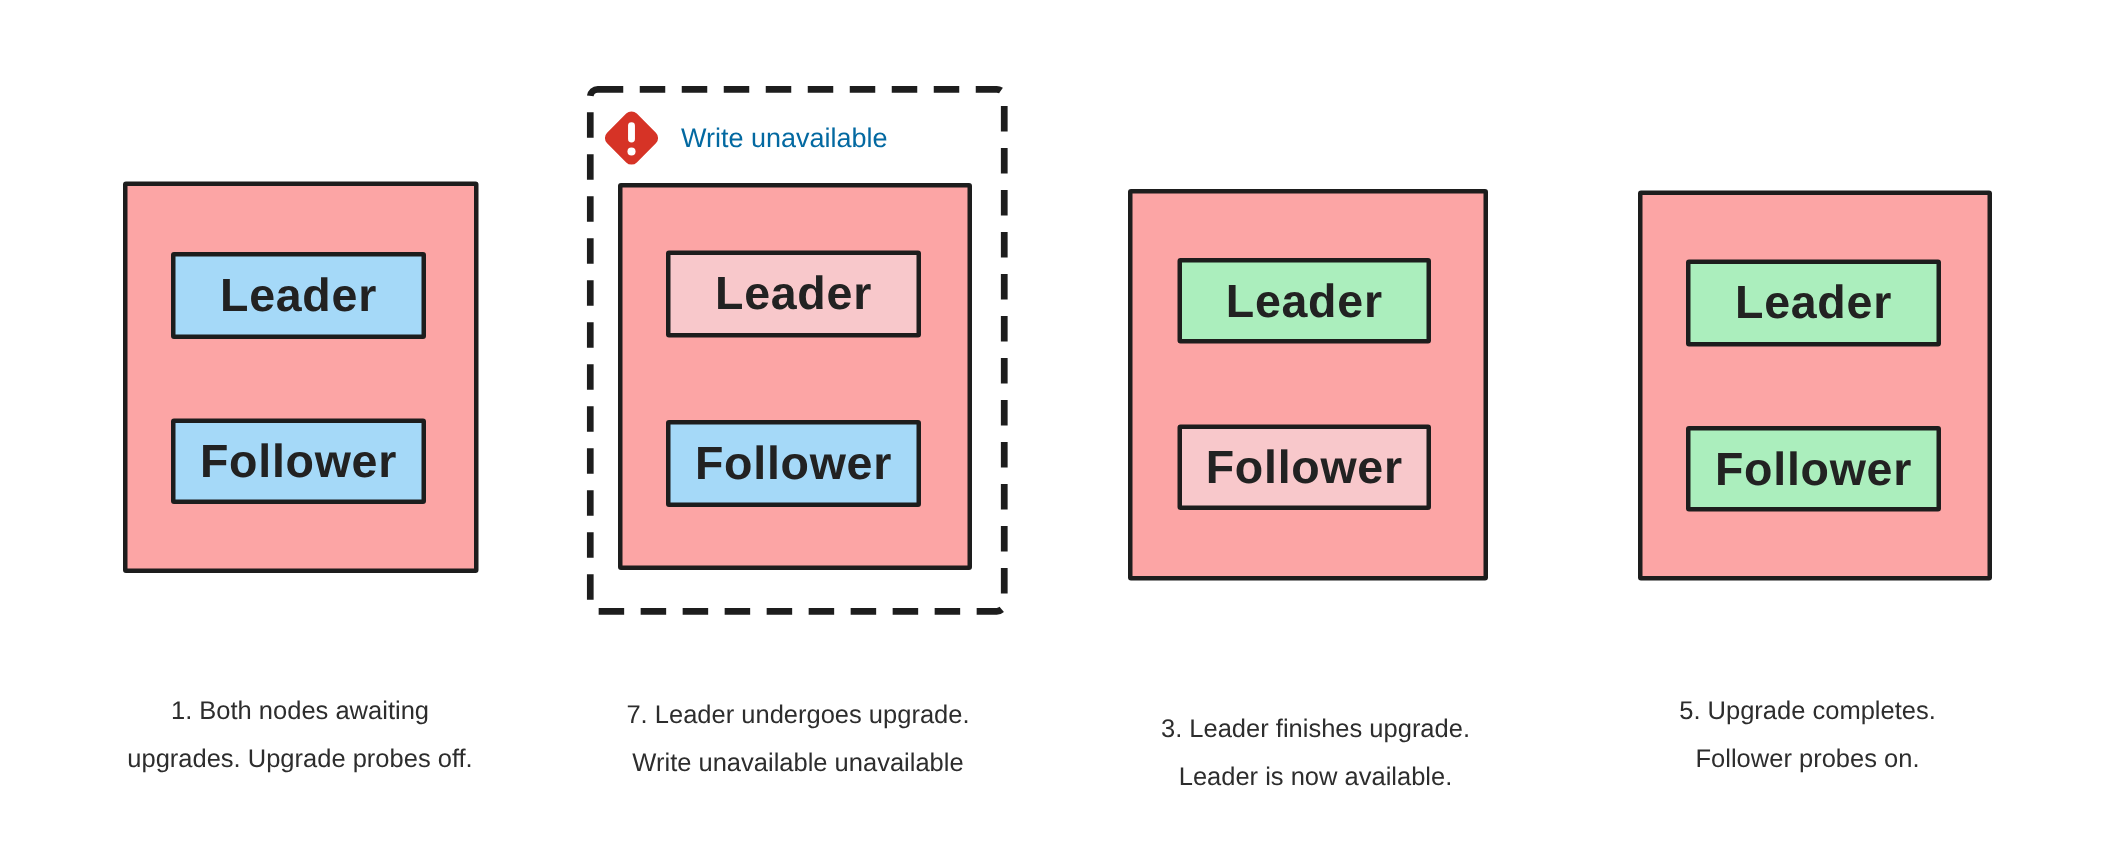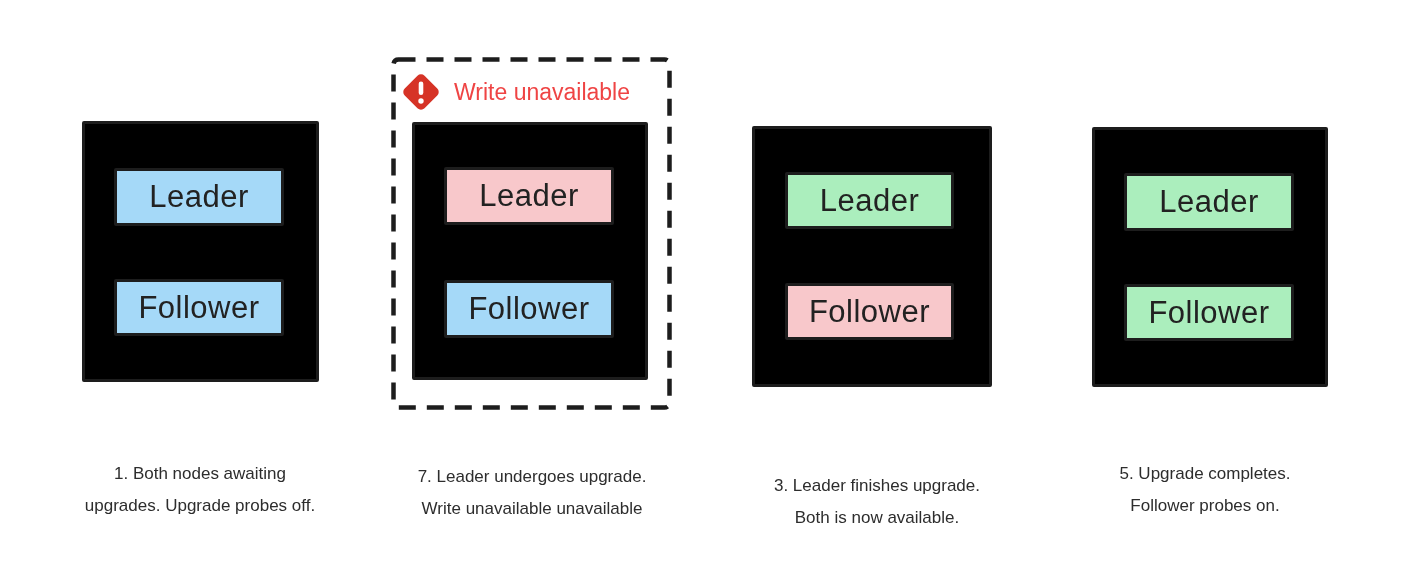--- a/index.html
+++ b/index.html
@@ -13,22 +13,23 @@
     height: 576px;
     background: var(--background, #ffffff);
     font-family: "Liberation Sans", "DejaVu Sans", sans-serif;
     color: var(--text, #2d2d2d);
     overflow: hidden;
   }
   .stage-box {
     position: absolute;
     box-sizing: border-box;
     border: 3px solid var(--outline, #1d1d1d);
-    background: #000000;
+    background: #fca5a5;
     border-radius: 2px;
+    font-weight: bold;
   }
   #box1 { left: 82px;   top: 121px; width: 237px; height: 261px; }
   #box2 { left: 412px;  top: 122px; width: 236px; height: 258px; }
   #box3 { left: 752px;  top: 126px; width: 240px; height: 261px; }
   #box4 { left: 1092px; top: 127px; width: 236px; height: 260px; }
 
   .node {
     position: absolute;
     box-sizing: border-box;
     width: 170px;
@@ -65,22 +66,22 @@
   .alert-row {
     position: absolute;
     left: 401px;
     top: 71px;
     height: 42px;
     display: flex;
     align-items: center;
     gap: 13px;
   }
   .alert-label {
-    font-size: 23px;
-    color: #ef4444;
+    font-size: 18px;
+    color: #0369a1;
     white-space: nowrap;
   }
   .caption {
     position: absolute;
     text-align: center;
     font-size: 17px;
     line-height: 32px;
     color: var(--text, #2d2d2d);
   }
   #cap1 { left: 25px;   top: 458px; width: 350px; }
@@ -146,20 +147,20 @@
   <div class="caption" id="cap1">
     <span class="line">1. Both nodes awaiting</span>
     <span class="line">upgrades. Upgrade probes off.</span>
   </div>
   <div class="caption" id="cap2">
     <span class="line">7. Leader undergoes upgrade.</span>
     <span class="line">Write unavailable unavailable</span>
   </div>
   <div class="caption" id="cap3">
     <span class="line">3. Leader finishes upgrade.</span>
-    <span class="line">Both is now available.</span>
+    <span class="line">Leader is now available.</span>
   </div>
   <div class="caption" id="cap4">
     <span class="line">5. Upgrade completes.</span>
     <span class="line">Follower probes on.</span>
   </div>
 
 </div>
 
 </body></html>

